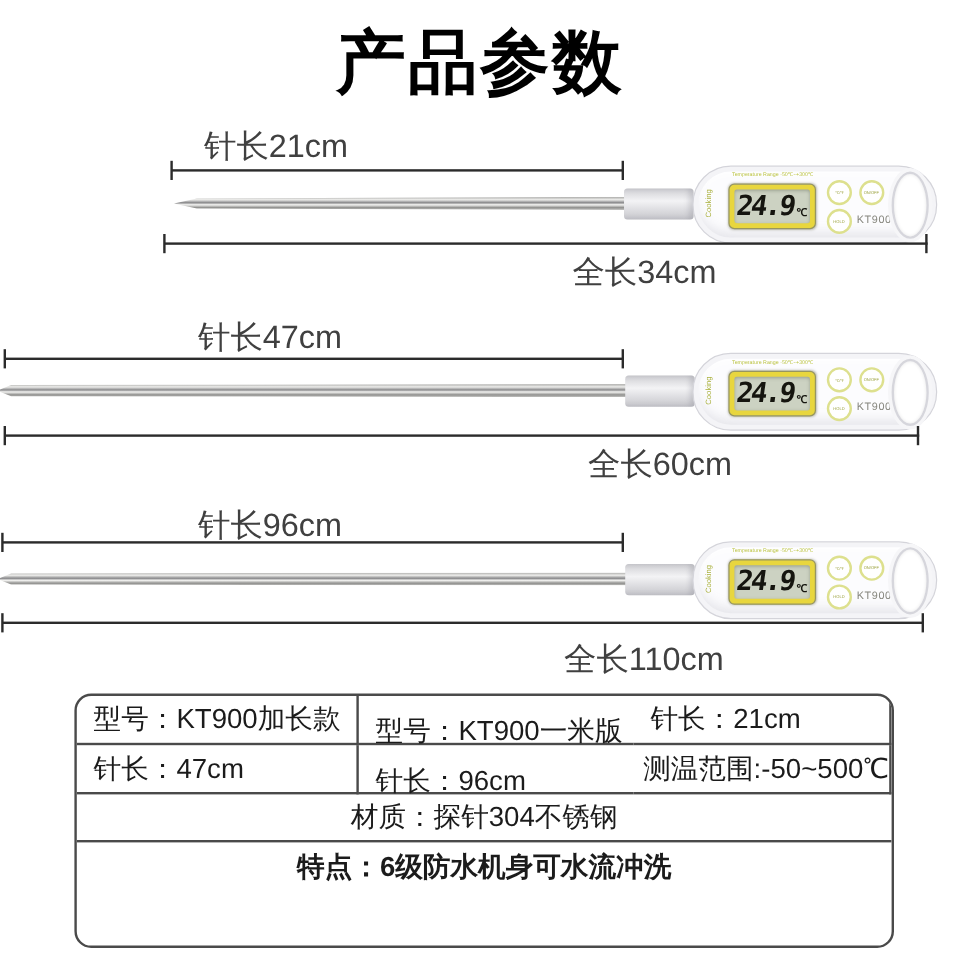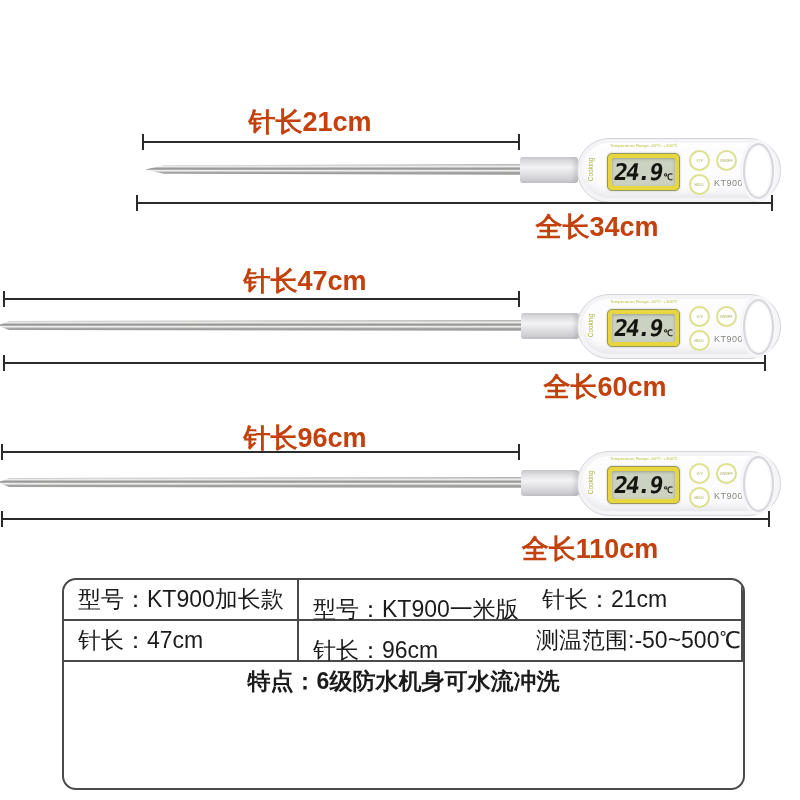--- a/index.html
+++ b/index.html
@@ -4,21 +4,21 @@
 <style>
   html,body{margin:0;padding:0;background:#fff;}
   #canvas{position:relative;width:800px;height:800px;background:#ffffff;overflow:hidden;
           font-family:"Liberation Sans",sans-serif;color:#111;}
 
   
   .page-title{position:absolute;left:0;top:14px;width:800px;text-align:center;
               font-size:58px;font-weight:900;letter-spacing:2px;color:#000;}
 
   
-  .lbl{position:absolute;font-size:27px;font-weight:700;color:#c2410c;text-align:center;white-space:nowrap;}
+  .lbl{position:absolute;font-size:27px;font-weight:400;color:#404040;text-align:left;white-space:nowrap;}
 
   
   .dline{position:absolute;height:2px;background:#2b2b2b;}
   .dtick{position:absolute;width:2px;height:16px;background:#2b2b2b;}
 
   
   .probe{position:absolute;height:11px;
          background:linear-gradient(180deg,#a8a8a6 0%,#ededeb 22%,#88888a 45%,#f4f4f2 60%,#90908e 82%,#c4c4c2 100%);}
   .probe.tip{clip-path:polygon(0 50%,5% 12%,100% 0,100% 100%,5% 88%);}
   .probe.edge{clip-path:polygon(0 42%,1.6% 8%,100% 0,100% 100%,1.6% 92%,0 58%);}
@@ -88,20 +88,21 @@
   .td.span2{grid-column:span 2;justify-content:center;padding-left:0;border-right:none;}
   .td.span3{grid-column:span 3;justify-content:center;padding-left:0;border-right:none;}
   .td.bottomrow{border-bottom:none;font-weight:bold;}
   .td.tight{padding-left:8px;}
 </style>
 </head>
 <body>
 
 <div id="canvas">
 
+  <div class="page-title">产品参数</div>
 
   <section class="thermo t1">
     <div class="lbl needle-label">针长21cm</div>
     <div class="dline n-line"></div>
     <div class="dtick n-tl"></div>
     <div class="dtick n-tr"></div>
     <div class="probe tip"></div>
     <div class="collar"></div>
     <div class="device">
       <div class="top-text">Temperature Range -50℃~+300℃</div>
@@ -201,17 +202,18 @@
   <div class="spec-table">
     <div class="td">型号：KT900加长款</div>
     <div class="td lastcol">型号：KT900一米版</div>
 
     <div class="td">针长：21cm</div>
     <div class="td">针长：47cm</div>
     <div class="td lastcol">针长：96cm</div>
 
     <div class="td tight">测温范围:-50~500℃</div>
 
+    <div class="td span3">材质：探针304不锈钢</div>
 
     <div class="td span3 bottomrow">特点：6级防水机身可水流冲洗</div>
   </div>
 
 </div>
 
 </body></html>

